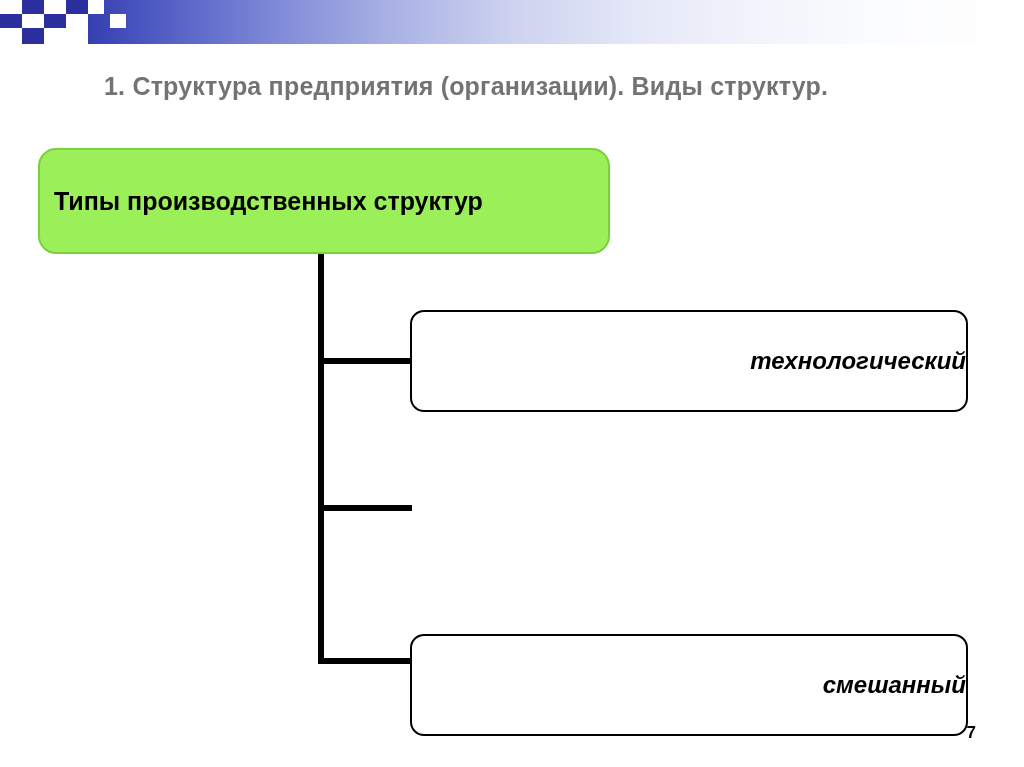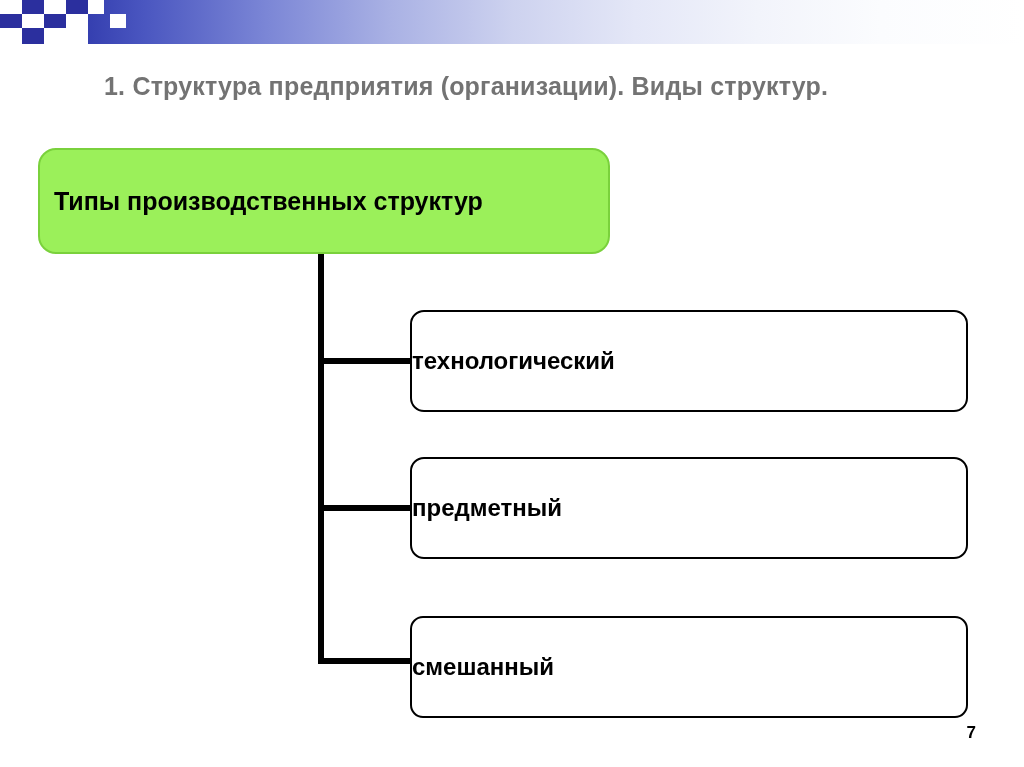--- a/index.html
+++ b/index.html
@@ -117,24 +117,24 @@
     font-size: 25px;
   }
 
   
   .node-child {
     left: 410px;
     width: 558px;
     height: 102px;
     justify-content: center;
   }
-  .node-child .node-label { text-align: left; }
+  .node-child .node-label { text-align: right; font-style: italic; }
   .node-c1 { top: 310px; }
   .node-c2 { top: 457px; }
-  .node-c3 { top: 616px; border-radius: 13px; }
+  .node-c3 { top: 634px; }
 
   
   .line {
     position: absolute;
     background: #000000;
   }
   .line-vert {
     left: 318px;
     top: 254px;
     width: 6px;
@@ -185,23 +185,20 @@
   <div class="line line-h3"></div>
 
   <div class="node node-root">
     <span class="node-label">Типы производственных структур</span>
   </div>
 
   <div class="node node-child node-c1">
     <span class="node-label">технологический</span>
   </div>
 
-  <div class="node node-child node-c2">
-    <span class="node-label">предметный</span>
-  </div>
 
   <div class="node node-child node-c3">
     <span class="node-label">смешанный</span>
   </div>
 
 </div>
 
 <div class="page-number">7</div>
 
 </body></html>

